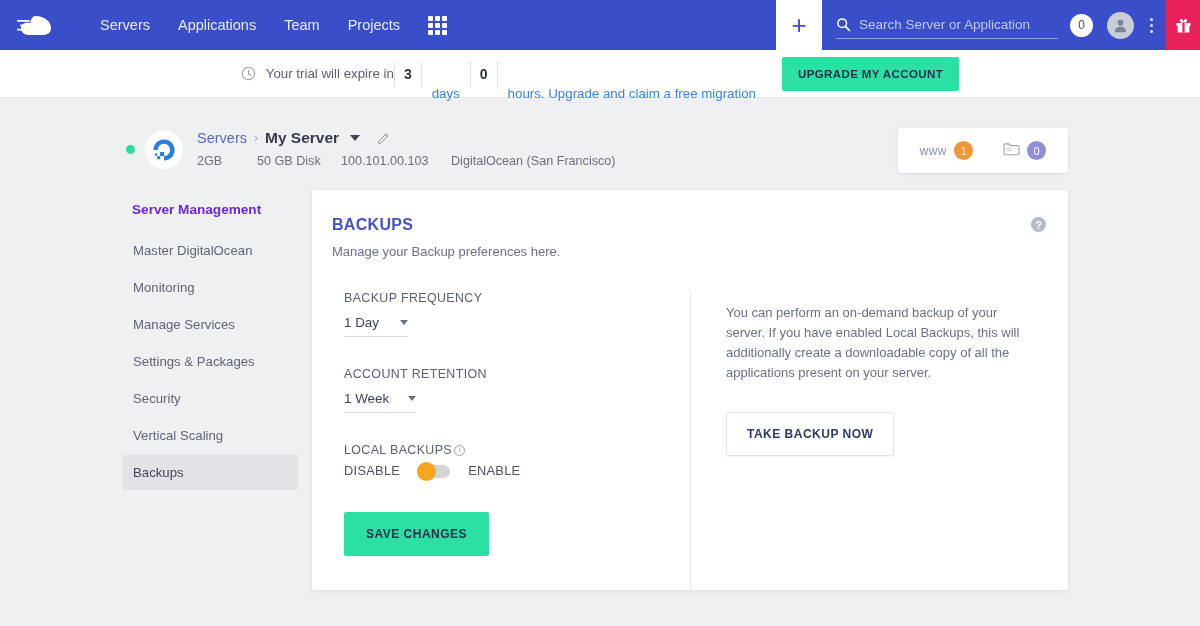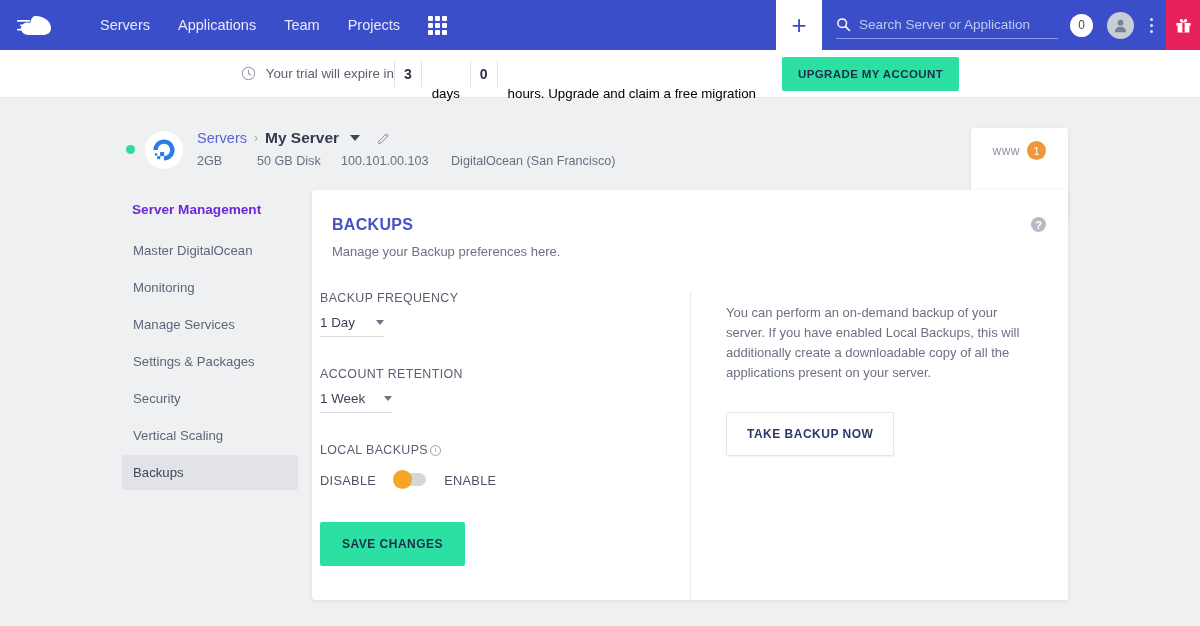--- a/index.html
+++ b/index.html
@@ -69,21 +69,21 @@
     gap: 0; border-bottom: 1px solid #e7e8ec;
   }
   .trial-inner { display: flex; align-items: center; }
   .clock-icon { margin-right: 10px; display: flex; }
   .trial-text { font-size: 13.3px; color: #5b6070; }
   .trial-num {
     display: inline-flex; align-items: center; justify-content: center;
     min-width: 26px; height: 26px; border-left: 1px solid #e2e3e8; border-right: 1px solid #e2e3e8;
     font-size: 14px; font-weight: bold; color: #2c3142; margin: 0 0px; padding: 0 9px;
   }
-  .trial-unit { font-size: 13.3px; color: #000000; padding: 0 10px; margin-top: 40px; }
+  .trial-unit { font-size: 13.3px; color: #3b82f6; padding: 0 10px; margin-top: 40px; }
   .upgrade-btn {
     margin-left: 16px; background: #2ce0a4; color: #1f2d4a; border: 0; border-radius: 2px;
     font-size: 11.5px; font-weight: bold; letter-spacing: .4px; padding: 11px 16px;
     font-family: "Liberation Sans", sans-serif; cursor: pointer;
   }
 
   
   .server-header {
     padding: 28px 0 0 0; display: flex; align-items: flex-start;
     position: relative; height: 92px;
@@ -105,21 +105,21 @@
   .pencil { margin-left: 10px; cursor: pointer; display: flex; }
   .srv-stats { display: flex; margin-top: 7px; font-size: 12.6px; color: #6a6f80; }
   .srv-stats span { margin-right: 0; }
   .s-ram { width: 60px; }
   .s-disk { width: 84px; }
   .s-ip { width: 110px; }
 
   .app-counts {
     position: absolute; right: 132px; top: 30px; background: #fff; border-radius: 3px;
     box-shadow: 0 1px 3px rgba(40,45,70,.12); display: flex; align-items: center;
-    padding: 13px 22px; gap: 30px; flex-direction: column;
+    padding: 13px 22px; gap: 30px;
   }
   .ac-item { display: flex; align-items: center; gap: 7px; cursor: pointer; }
   .ac-label { font-size: 12px; color: #8d93a4; letter-spacing: .5px; }
   .ac-badge {
     width: 19px; height: 19px; border-radius: 50%; display: flex; align-items: center;
     justify-content: center; font-size: 11px; color: #fff; font-weight: normal;
   }
 
   
   .body-wrap { display: flex; padding: 0 0 0 122px; }
@@ -138,21 +138,21 @@
     min-height: 388px;
   }
   .card-title { font-size: 16px; font-weight: bold; color: #4353c4; letter-spacing: .3px; padding: 0 0 0 20px; }
   .card-sub { font-size: 13px; color: #6c7285; padding: 10px 0 0 20px; }
   .help-icon {
     position: absolute; right: 22px; top: 27px; width: 15px; height: 15px; border-radius: 50%;
     background: #b6bac6; color: #fff; font-size: 11px; font-weight: bold; display: flex;
     align-items: center; justify-content: center; cursor: pointer;
   }
   .card-cols { display: flex; padding-top: 32px; }
-  .col-left { width: 378px; padding-left: 8px; position: relative; }
+  .col-left { width: 378px; padding-left: 32px; position: relative; }
   .col-divider { width: 1px; background: #eaebef; margin: 0 0 0 0; align-self: stretch; }
   .col-right { flex: 1; padding: 12px 30px 0 35px; }
 
   .field-label { font-size: 12.4px; color: #5a6073; letter-spacing: .4px; }
   .select-box {
     margin-top: 10px; width: 64px; border-bottom: 1px solid #dbdde3; display: flex;
     align-items: center; justify-content: space-between; padding-bottom: 6px; cursor: pointer;
   }
   .select-box.wide { width: 72px; }
   .select-val { font-size: 13.4px; color: #3d4254; }
@@ -160,21 +160,21 @@
     width: 0; height: 0; border-left: 4.5px solid transparent; border-right: 4.5px solid transparent;
     border-top: 5px solid #6c7183;
   }
   .field-group { margin-bottom: 30px; }
   .local-row { display: flex; align-items: center; }
   .info-i {
     width: 11px; height: 11px; border-radius: 50%; border: 1px solid #9aa0b0; color: #9aa0b0;
     font-size: 8px; display: inline-flex; align-items: center; justify-content: center;
     margin-left: 2px; font-style: normal; cursor: pointer; line-height: 1;
   }
-  .toggle-row { display: flex; align-items: flex-start; margin-top: 16px; gap: 18px; }
+  .toggle-row { display: flex; align-items: flex-end; margin-top: 6px; gap: 18px; }
   .tg-label { font-size: 12.8px; color: #4e5467; letter-spacing: .3px; }
   .toggle {
     width: 32px; height: 13px; border-radius: 7px; background: #d3d6dd; position: relative; cursor: pointer;
   }
   .toggle .knob {
     position: absolute; left: -1px; top: -3px; width: 19px; height: 19px; border-radius: 50%;
     background: #f5a623;
   }
   .save-btn {
     margin: 34px 0 34px 0; background: #2ce0a4; color: #1f2d4a; border: 0; border-radius: 2px;

